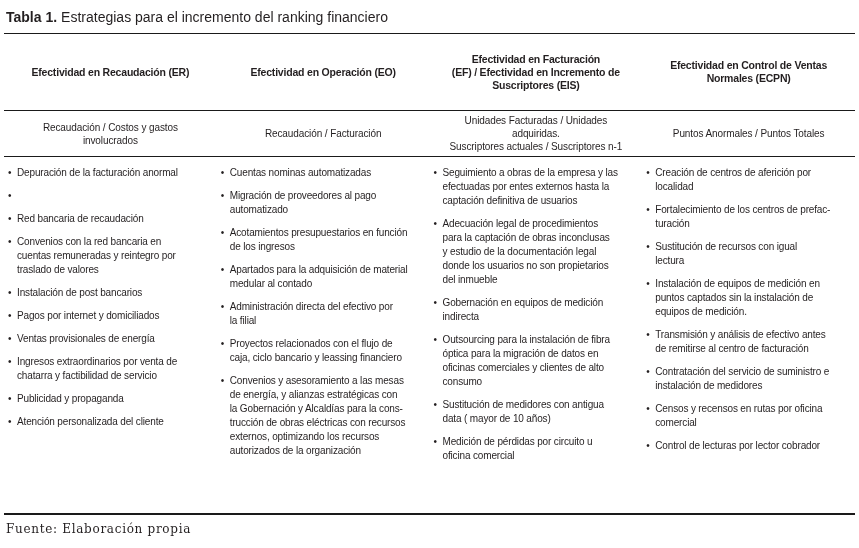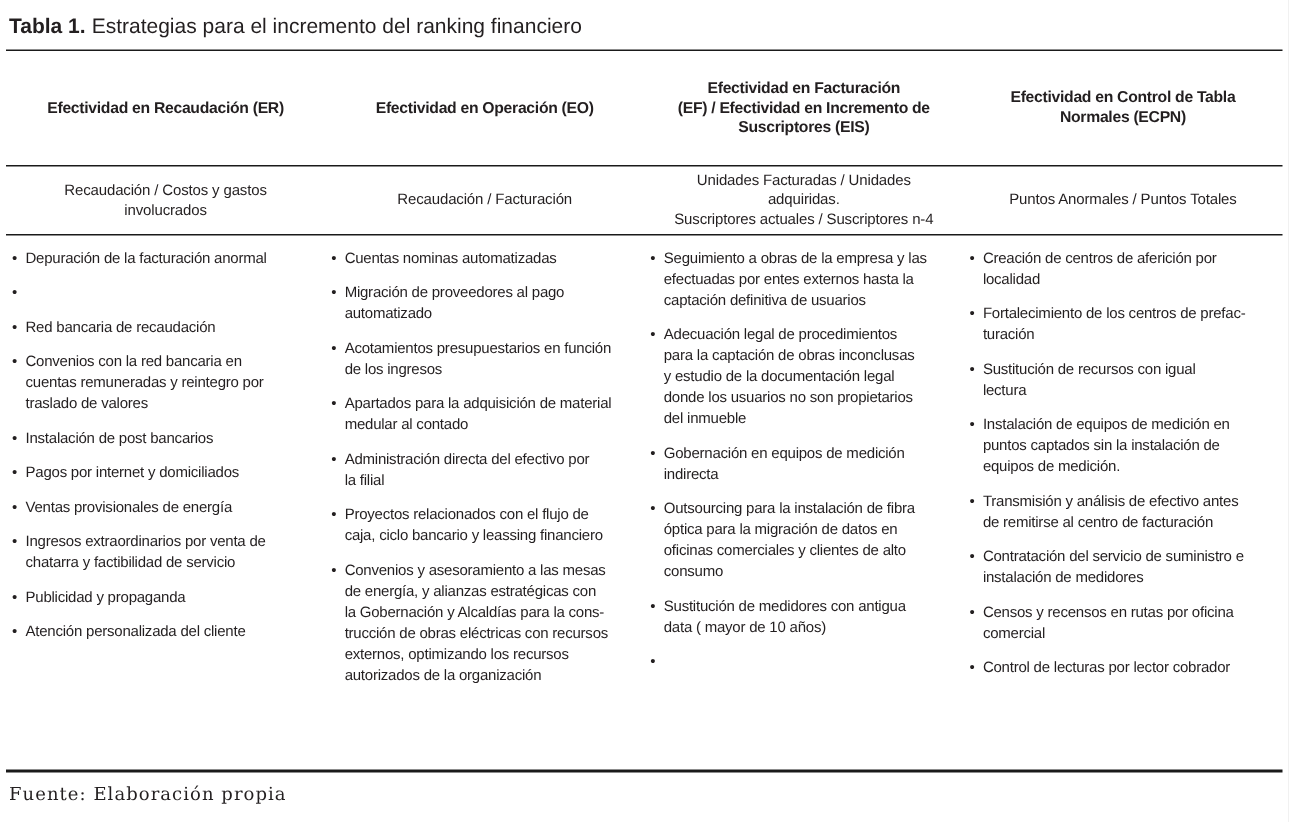--- a/index.html
+++ b/index.html
@@ -97,31 +97,31 @@
   </div>
 
   <div class="table-wrap">
 
     <div class="row header-row">
       <div class="header-cell">Efectividad en Recaudación (ER)</div>
       <div class="header-cell">Efectividad en Operación (EO)</div>
       <div class="header-cell">Efectividad en Facturación
 (EF) / Efectividad en Incremento de
 Suscriptores (EIS)</div>
-      <div class="header-cell">Efectividad en Control de Tabla
+      <div class="header-cell">Efectividad en Control de Ventas
 Normales (ECPN)</div>
     </div>
 
     <div class="row subheader-row">
       <div class="subheader-cell">Recaudación / Costos y gastos
 involucrados</div>
       <div class="subheader-cell">Recaudación / Facturación</div>
       <div class="subheader-cell">Unidades Facturadas / Unidades
 adquiridas.
-Suscriptores actuales / Suscriptores n-4</div>
+Suscriptores actuales / Suscriptores n-1</div>
       <div class="subheader-cell">Puntos Anormales / Puntos Totales</div>
     </div>
 
     <div class="row body-row">
       <div class="body-cell">
           <div class="item">
             <span class="bullet">•</span>
             <span class="item-text">Depuración de la facturación anormal</span>
           </div>
           <div class="item">
@@ -230,20 +230,22 @@
 oficinas comerciales y clientes de alto
 consumo</span>
           </div>
           <div class="item">
             <span class="bullet">•</span>
             <span class="item-text">Sustitución de medidores con antigua
 data ( mayor de 10 años)</span>
           </div>
           <div class="item">
             <span class="bullet">•</span>
+            <span class="item-text">Medición de pérdidas por circuito u
+oficina comercial</span>
           </div>
         </div>
       <div class="body-cell">
           <div class="item">
             <span class="bullet">•</span>
             <span class="item-text">Creación de centros de aferición por
 localidad</span>
           </div>
           <div class="item">
             <span class="bullet">•</span>

